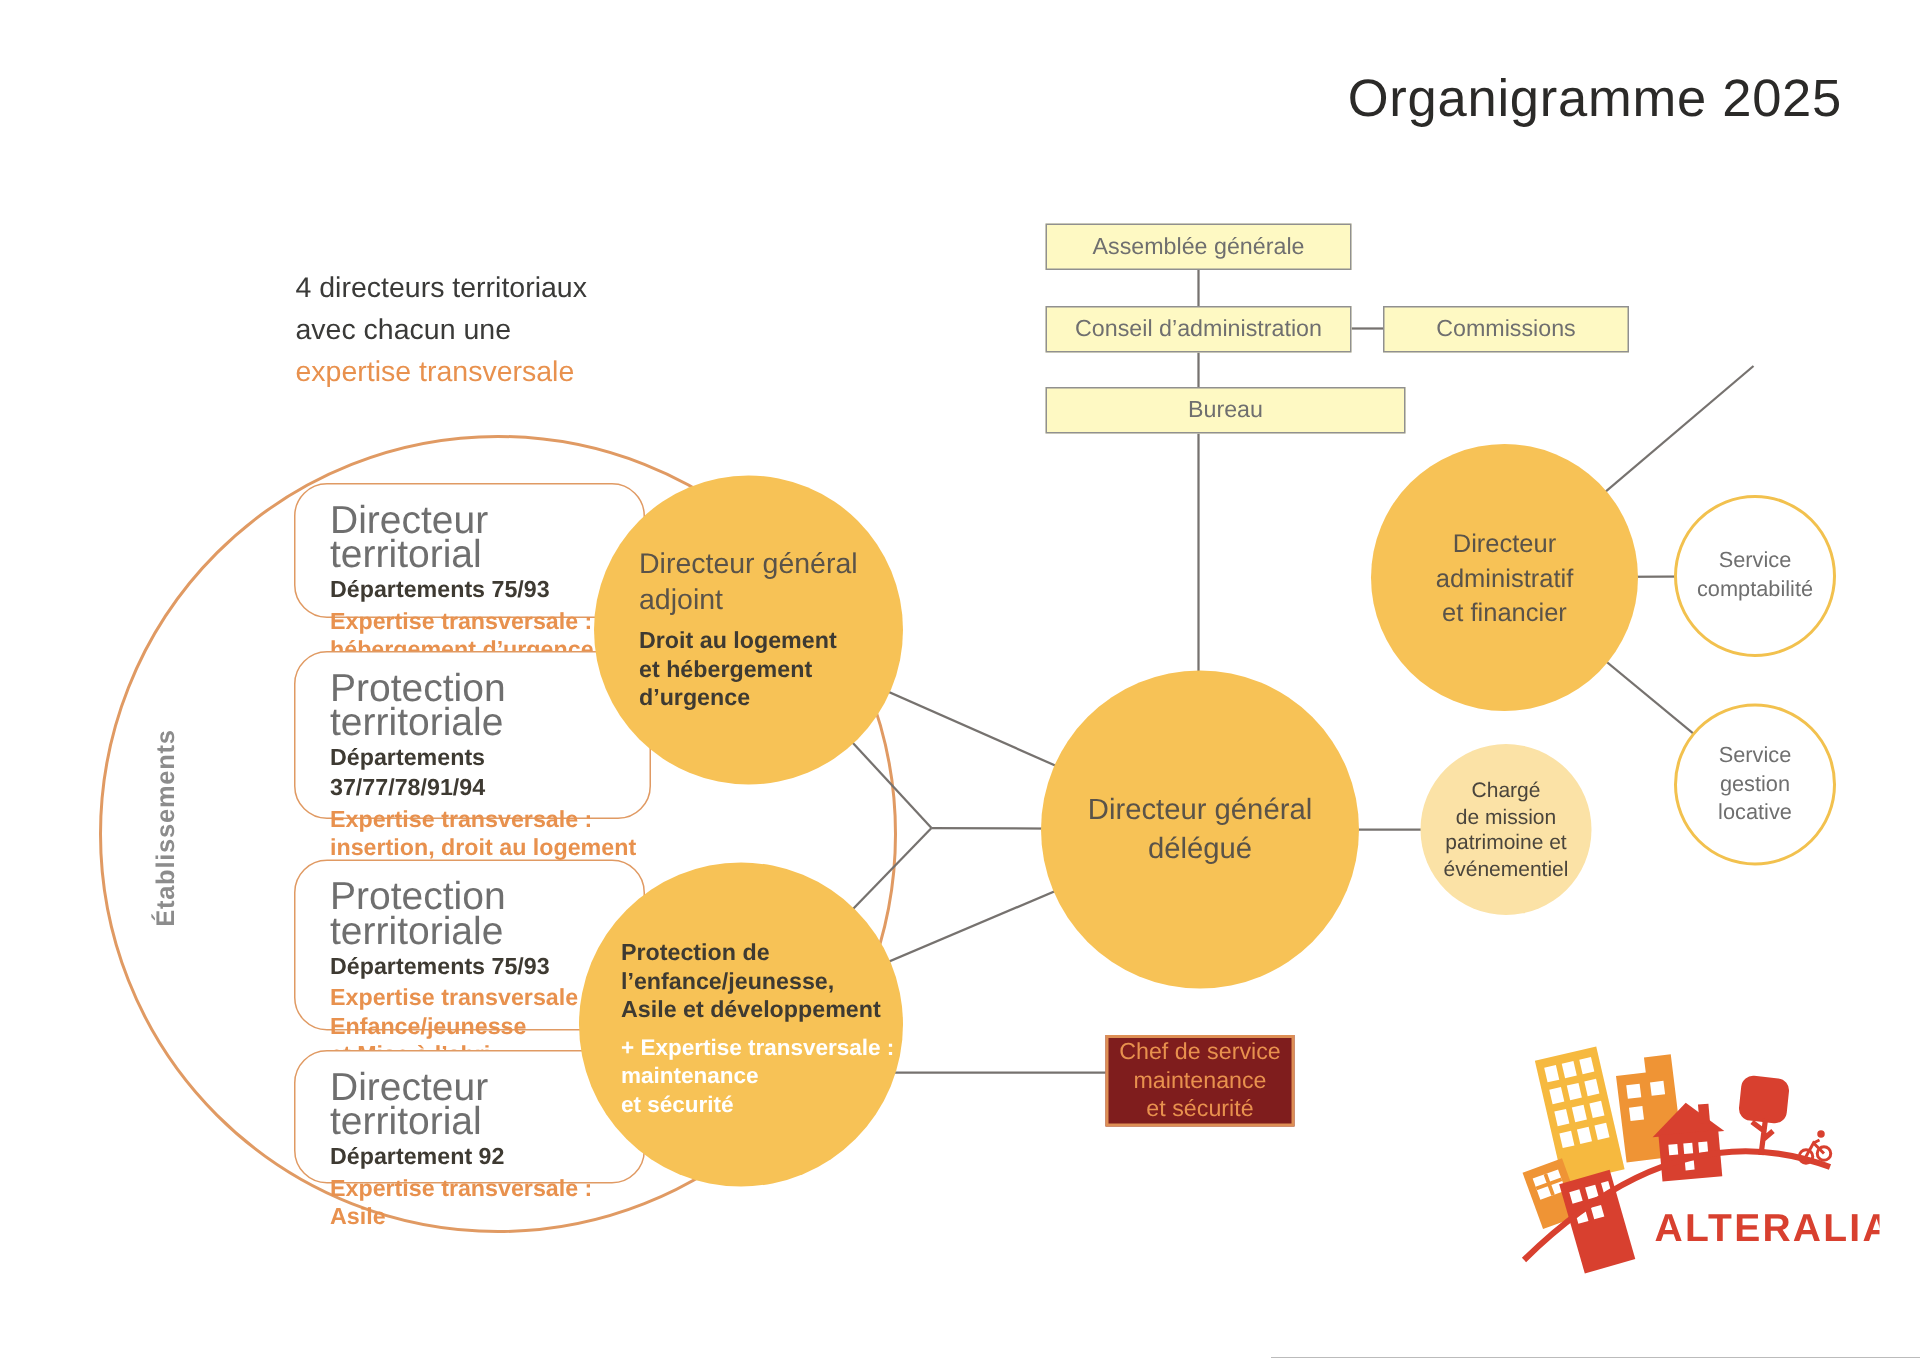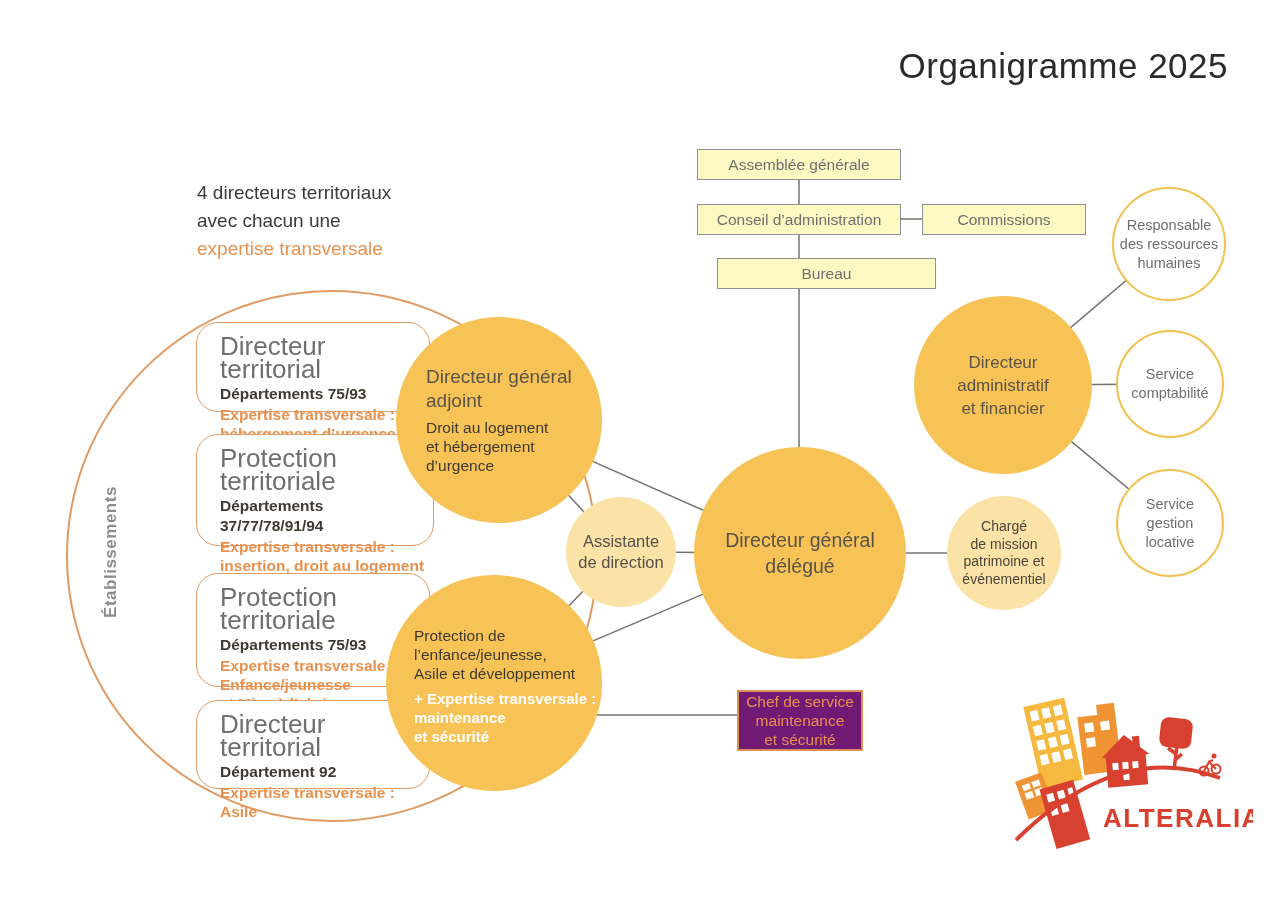--- a/index.html
+++ b/index.html
@@ -30,39 +30,39 @@
     font-size:17px;font-weight:bold;color:#8C8C8C;letter-spacing:.5px;z-index:4;}
 
   svg.lines{position:absolute;left:0;top:0;z-index:1;}
   svg.lines line{stroke:#76726F;stroke-width:1.5;}
 
   
   .gov-box{position:absolute;background:#fef9c3;border:1.5px solid #909090;
     display:flex;align-items:center;justify-content:center;
     font-size:15.5px;color:var(--gray);z-index:2;text-align:center;}
   .chef-box{position:absolute;left:737px;top:690px;width:126px;height:61px;
-    background:#701a75;border:2px solid #DE8F55;display:flex;align-items:center;justify-content:center;
+    background:#7f1d1d;border:2px solid #DE8F55;display:flex;align-items:center;justify-content:center;
     font-size:15.5px;line-height:19px;color:var(--orange);text-align:center;z-index:2;}
 
   
   .terr-box{position:absolute;background:#fff;border:1.5px solid #E09A63;border-radius:22px;
     padding:12px 8px 8px 23px;z-index:2;}
   .terr-title{font-size:26px;color:var(--gray);line-height:23px;margin-bottom:3px;}
   .terr-dept{font-size:15.5px;font-weight:bold;color:var(--dark);line-height:20px;}
   .terr-exp{font-size:15.5px;font-weight:bold;color:var(--orange);line-height:19px;margin-top:1px;}
 
   
   .circle{position:absolute;border-radius:50%;display:flex;flex-direction:column;
     align-items:center;justify-content:center;text-align:center;z-index:3;}
   .c-yellow{background:var(--yellow);}
   .c-light{background:var(--light-yellow);}
   .c-outline{background:#fff;border:2px solid #F2C14E;}
   .c-left{align-items:flex-start;text-align:left;}
   .role-title{font-size:19px;line-height:24px;color:#5A5349;}
-  .role-focus{font-size:15.5px;line-height:19px;font-weight:normal;color:var(--dark);margin-top:5px;}
+  .role-focus{font-size:15.5px;line-height:19px;font-weight:bold;color:var(--dark);margin-top:5px;}
   .role-extra{font-size:15px;line-height:19px;font-weight:bold;color:#ffffff;margin-top:6px;}
   .lbl-md{font-size:16.5px;line-height:21px;color:#55504A;}
   .lbl-dgd{font-size:19.5px;line-height:26px;color:#5A5349;}
   .lbl-daf{font-size:17px;line-height:23px;color:#5A5349;}
   .lbl-sm{font-size:14px;line-height:17.5px;color:#4A453C;}
   .lbl-out{font-size:14.5px;line-height:19px;color:var(--gray);}
 
   .logo{position:absolute;left:1008px;top:688px;z-index:2;}
 </style>
 </head>
@@ -125,21 +125,21 @@
 
   <div class="terr-box" style="left:196px;top:700px;width:234px;height:89px;">
     <div class="terr-title">Directeur territorial</div>
     <div class="terr-dept pre">Département 92</div>
     <div class="terr-exp pre">Expertise transversale : Asile</div>
   </div>
 
   <div class="gov-box" style="left:697px;top:149px;width:204px;height:31px;">Assemblée générale</div>
   <div class="gov-box" style="left:922px;top:204px;width:164px;height:31px;">Commissions</div>
   <div class="gov-box" style="left:697px;top:204px;width:204px;height:31px;">Conseil d’administration</div>
-  <div class="gov-box" style="left:697px;top:258px;width:219px;height:31px;margin-left:20px;">Bureau</div>
+  <div class="gov-box" style="left:697px;top:258px;width:240px;height:31px;">Bureau</div>
 
   <div class="chef-box pre">Chef de service
 maintenance
 et sécurité</div>
 
   <div class="circle c-yellow c-left" style="left:396px;top:317px;width:206px;height:206px;padding-left:30px;">
     <div class="role-title pre">Directeur général
 adjoint</div>
     <div class="role-focus pre">Droit au logement
 et hébergement
@@ -148,48 +148,39 @@
 
   <div class="circle c-yellow c-left" style="left:386px;top:575px;width:216px;height:216px;padding-left:28px;">
     <div class="role-focus pre">Protection de
 l’enfance/jeunesse,
 Asile et développement</div>
     <div class="role-extra pre">+ Expertise transversale :
 maintenance
 et sécurité</div>
   </div>
 
-  <div class="circle c-light" style="left:566px;top:497px;width:110px;height:110px;">
-    <div class="lbl-md pre">Assistante
-de direction</div>
-  </div>
 
   <div class="circle c-yellow" style="left:694px;top:447px;width:212px;height:212px;">
     <div class="lbl-dgd pre">Directeur général
 délégué</div>
   </div>
 
   <div class="circle c-light" style="left:947px;top:496px;width:114px;height:114px;">
     <div class="lbl-sm pre">Chargé
 de mission
 patrimoine et
 événementiel</div>
   </div>
 
   <div class="circle c-yellow" style="left:914px;top:296px;width:178px;height:178px;">
     <div class="lbl-daf pre">Directeur
 administratif
 et financier</div>
   </div>
 
-  <div class="circle c-outline" style="left:1112px;top:187px;width:114px;height:114px;">
-    <div class="lbl-out pre">Responsable
-des ressources
-humaines</div>
-  </div>
 
   <div class="circle c-outline" style="left:1116px;top:330px;width:108px;height:108px;">
     <div class="lbl-out pre">Service
 comptabilité</div>
   </div>
 
   <div class="circle c-outline" style="left:1116px;top:469px;width:108px;height:108px;">
     <div class="lbl-out pre">Service
 gestion
 locative</div>

